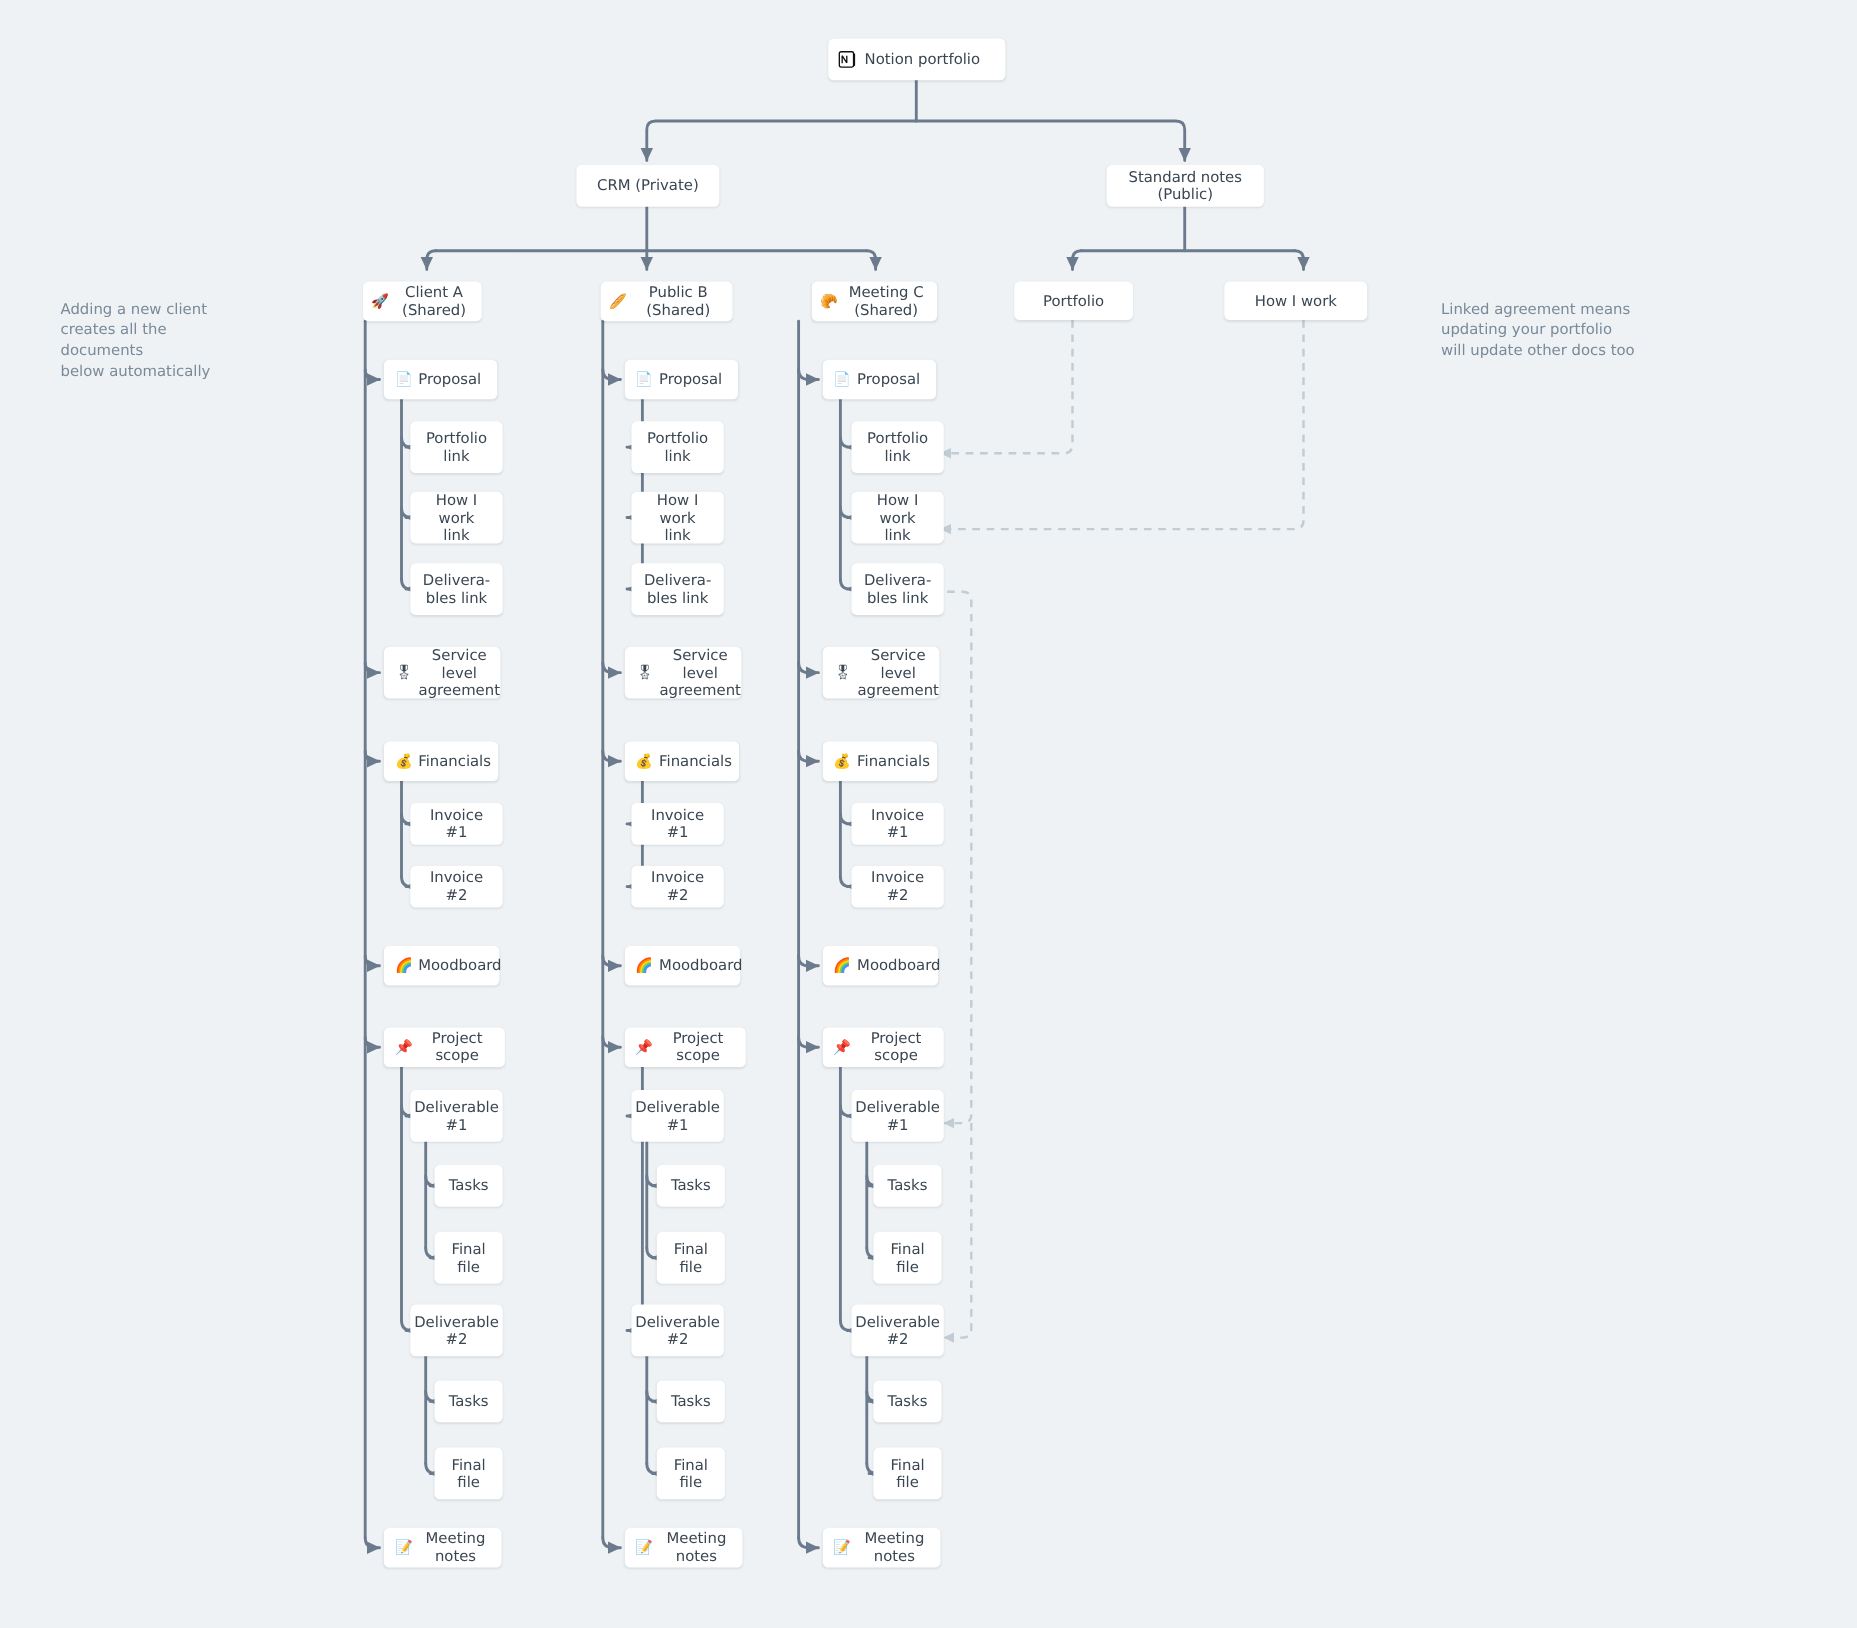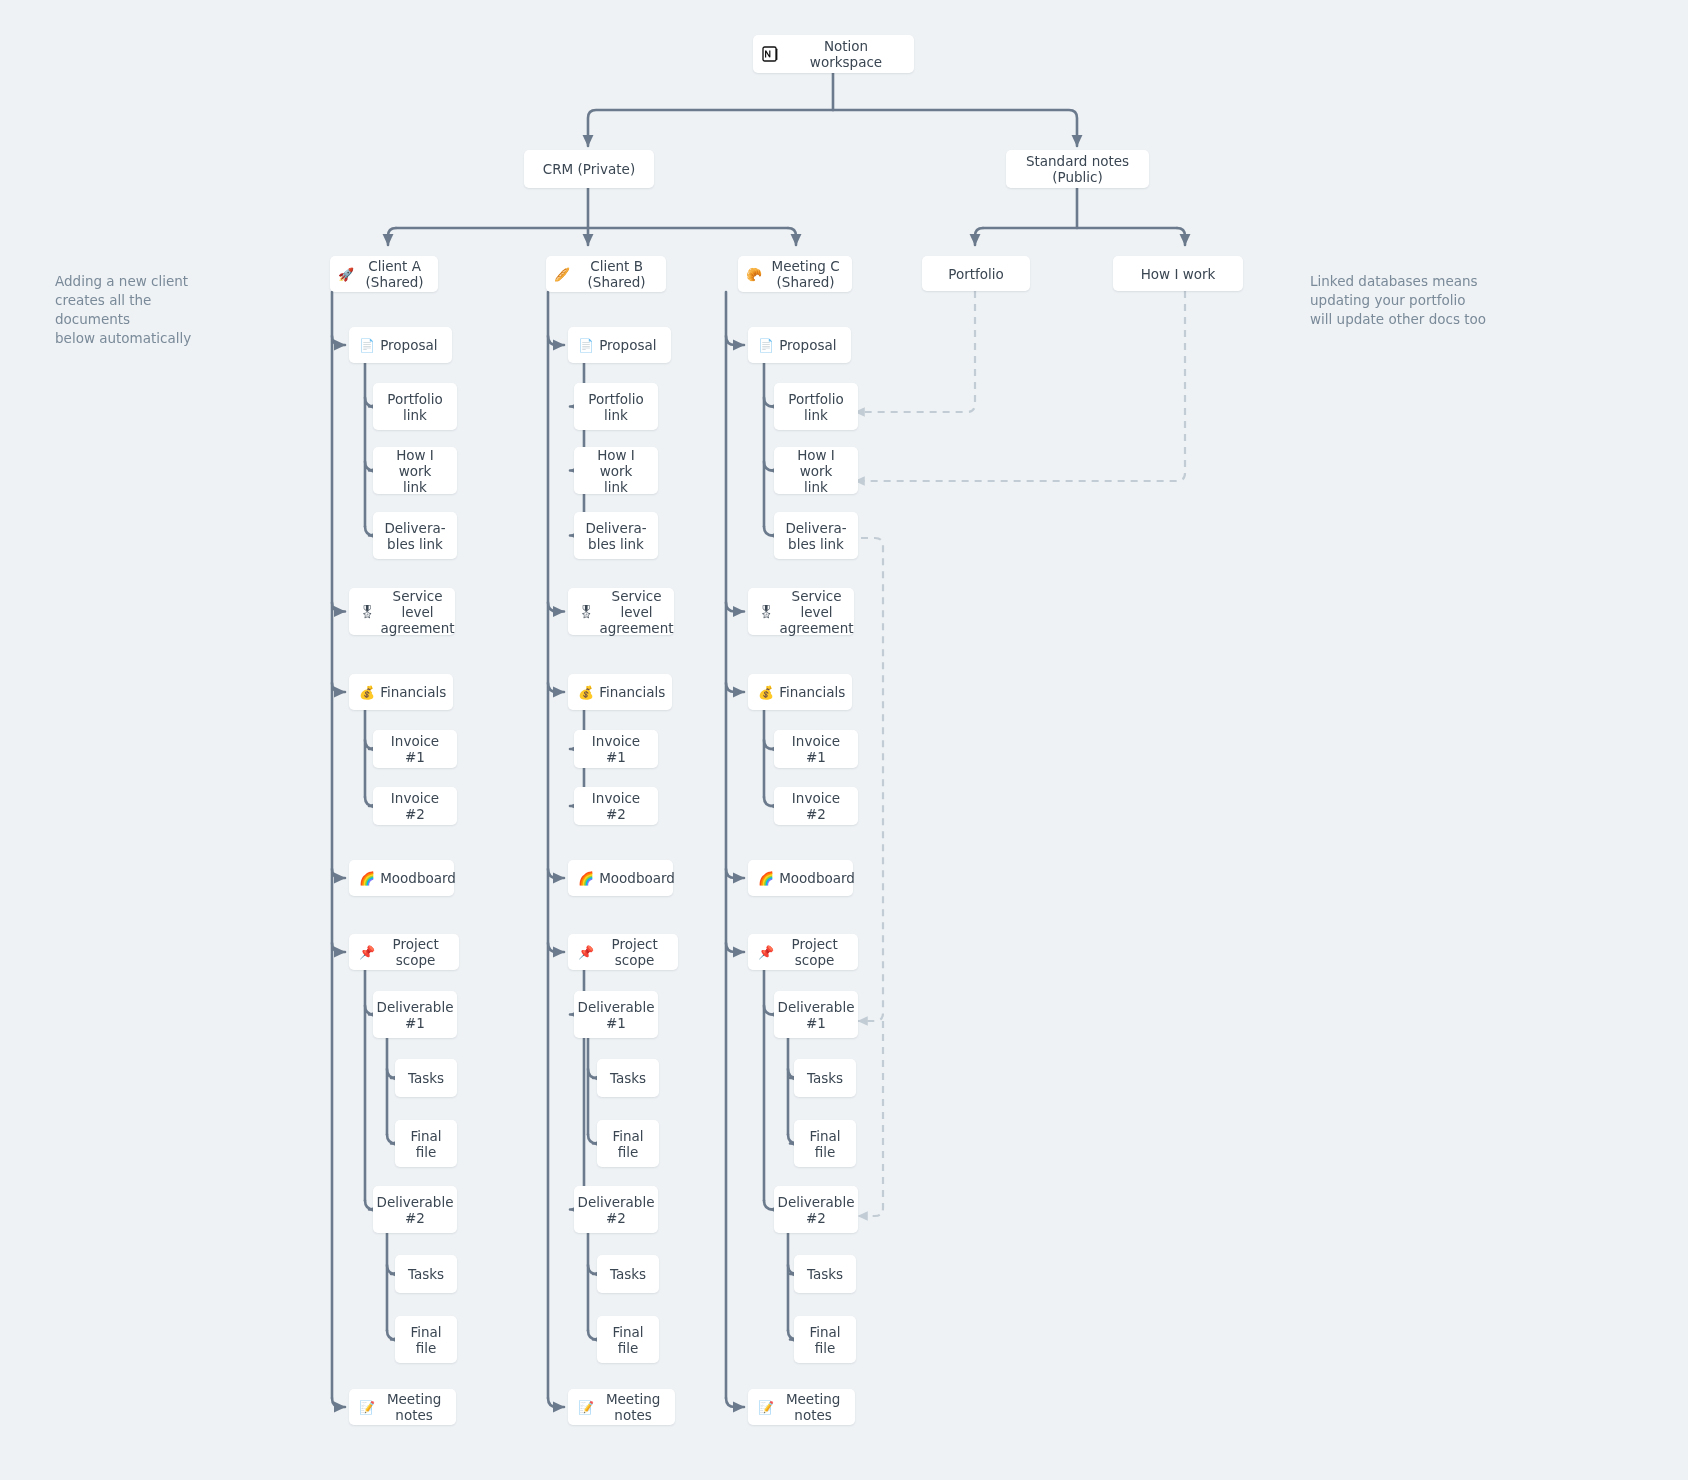--- a/index.html
+++ b/index.html
@@ -168,42 +168,42 @@
   </svg>
 
   <div class="node left-align" style="left:753px;top:35px;width:161px;height:38px;">
     <span class="notion-mark">
       <svg width="16" height="16" viewBox="0 0 16 16">
         <rect x="1" y="1" width="13" height="14" rx="1.6" fill="#fff" stroke="#111" stroke-width="1.3"></rect>
         <path d="M3.6 4.6 L3.6 11.4 M3.6 4.6 L7.8 11.2 M7.8 4.6 L7.8 11.2" stroke="#111" stroke-width="1.2" fill="none"></path>
         <rect x="14" y="2.6" width="1.4" height="11.4" rx="0.6" fill="#111"></rect>
       </svg>
     </span>
-    <span class="lbl">Notion workspace</span>
+    <span class="lbl">Notion portfolio</span>
   </div>
 
   <div class="node" style="left:524px;top:150px;width:130px;height:38px;">
     <span class="lbl">CRM (Private)</span>
   </div>
 
   <div class="node" style="left:1006px;top:150px;width:143px;height:38px;">
     <span class="lbl">Standard notes (Public)</span>
   </div>
 
   <div class="node" style="left:922px;top:256px;width:108px;height:35px;">
     <span class="lbl">Portfolio</span>
   </div>
   <div class="node" style="left:1113px;top:256px;width:130px;height:35px;">
     <span class="lbl">How I work</span>
   </div>
 
   <div class="note left-note" style="left:55px;top:272px;width:175px;">Adding a new client
 creates all the documents
 below automatically</div>
-  <div class="note right-note" style="left:1310px;top:272px;width:215px;text-align:left;">Linked databases means
+  <div class="note right-note" style="left:1310px;top:272px;width:215px;text-align:left;">Linked agreement means
 updating your portfolio
 will update other docs too</div>
 
   <div id="clients-layer">
       <div class="node" style="left: 330px; top: 256px; width: 108px; height: 36px; white-space: nowrap;">
         <span class="emj">🚀</span>
         <span class="lbl">Client A (Shared)</span>
       </div>
       <div class="node left-align" style="left: 349px; top: 327px; width: 103px; height: 36px; padding-left: 10px;">
         <span class="emj">📄</span>
@@ -265,21 +265,21 @@
       <div class="node" style="left: 395px; top: 1316px; width: 62px; height: 47px;">
         <span class="lbl">Final
 file</span>
       </div>
       <div class="node left-align" style="left: 349px; top: 1389px; width: 107px; height: 36px; padding-left: 10px;">
         <span class="emj">📝</span>
         <span class="lbl">Meeting notes</span>
       </div>
       <div class="node" style="left: 546px; top: 256px; width: 120px; height: 36px; white-space: nowrap;">
         <span class="emj">🥖</span>
-        <span class="lbl">Client B (Shared)</span>
+        <span class="lbl">Public B (Shared)</span>
       </div>
       <div class="node left-align" style="left: 568px; top: 327px; width: 103px; height: 36px; padding-left: 10px;">
         <span class="emj">📄</span>
         <span class="lbl">Proposal</span>
       </div>
       <div class="node" style="left: 574px; top: 383px; width: 84px; height: 47px;">
         <span class="lbl">Portfolio
 link</span>
       </div>
       <div class="node" style="left: 574px; top: 447px; width: 84px; height: 47px;">

